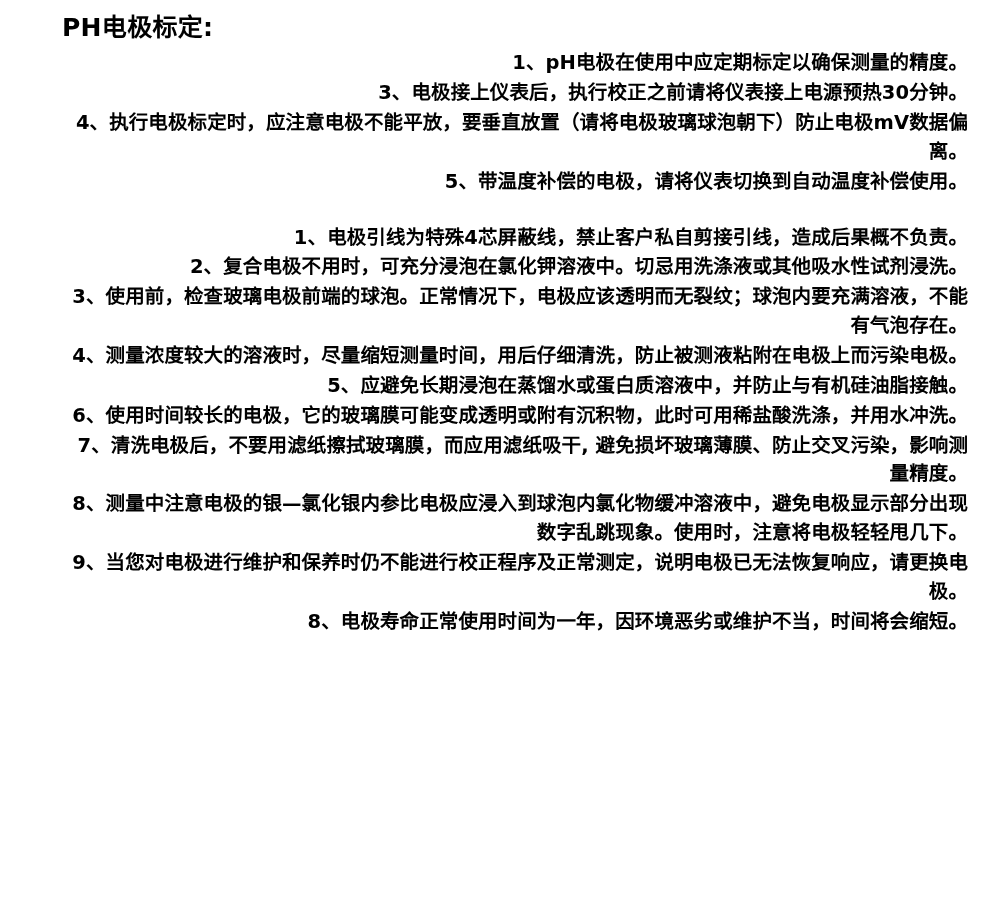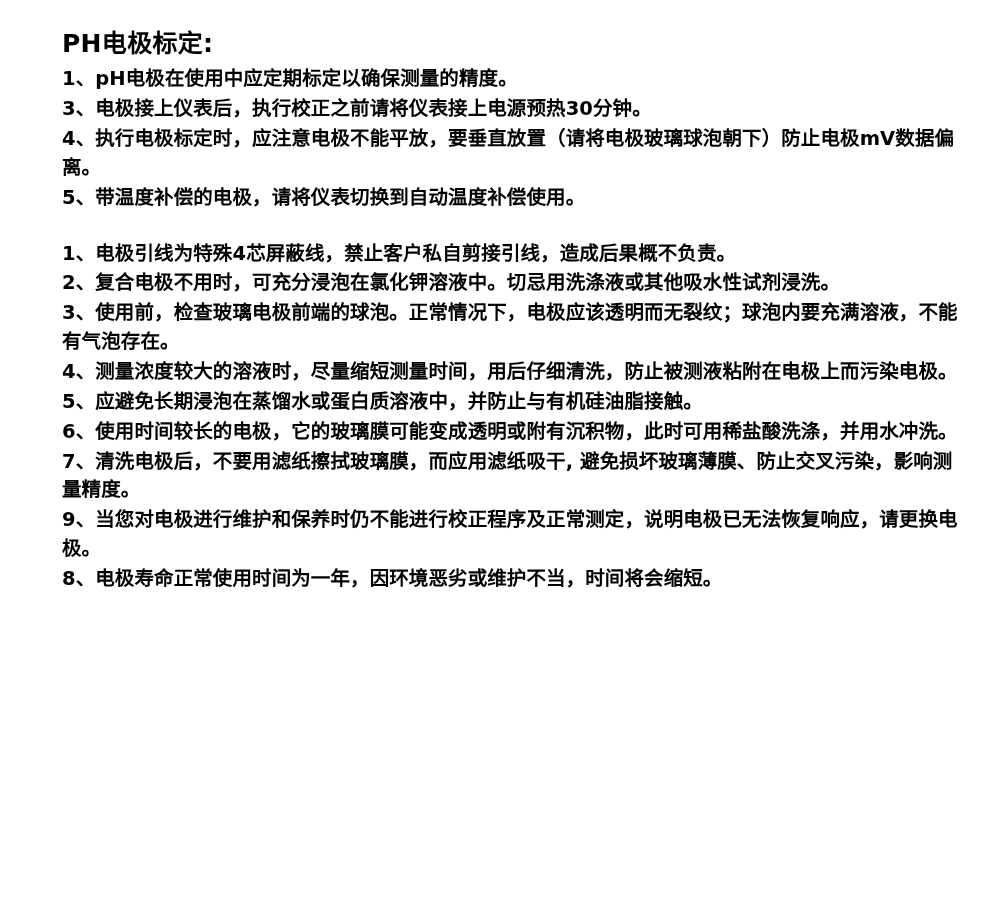--- a/index.html
+++ b/index.html
@@ -11,35 +11,35 @@
     width: 990px;
     height: 922px;
     font-family: "DejaVu Sans", "Liberation Sans", sans-serif;
     color: #000000;
     overflow: hidden;
   }
   .page {
     box-sizing: border-box;
     width: 990px;
     height: 792px;
-    padding: 28px 22px 0 62px;
+    padding: 12px 22px 0 62px;
   }
   .section-heading {
     font-size: 25px;
     font-weight: bold;
     line-height: 1.25;
     margin: 0 0 6px 0;
     letter-spacing: 0.3px;
   }
   .para {
     font-size: 19.5px;
     font-weight: bold;
     line-height: 1.48;
     margin: 0 0 1px 0;
-    text-align: left;
+    text-align: right;
     letter-spacing: 0.1px;
   }
   .spacer {
     height: 26px;
   }
 </style>
 </head>
 <body>
 
 <div class="page">
@@ -55,17 +55,18 @@
   <div class="spacer"></div>
 
   <div class="section">
     <p class="para">1、电极引线为特殊4芯屏蔽线，禁止客户私自剪接引线，造成后果概不负责。</p>
     <p class="para">2、复合电极不用时，可充分浸泡在氯化钾溶液中。切忌用洗涤液或其他吸水性试剂浸洗。</p>
     <p class="para">3、使用前，检查玻璃电极前端的球泡。正常情况下，电极应该透明而无裂纹；球泡内要充满溶液，不能有气泡存在。</p>
     <p class="para">4、测量浓度较大的溶液时，尽量缩短测量时间，用后仔细清洗，防止被测液粘附在电极上而污染电极。</p>
     <p class="para">5、应避免长期浸泡在蒸馏水或蛋白质溶液中，并防止与有机硅油脂接触。</p>
     <p class="para">6、使用时间较长的电极，它的玻璃膜可能变成透明或附有沉积物，此时可用稀盐酸洗涤，并用水冲洗。</p>
     <p class="para">7、清洗电极后，不要用滤纸擦拭玻璃膜，而应用滤纸吸干, 避免损坏玻璃薄膜、防止交叉污染，影响测量精度。</p>
+    <p class="para">8、测量中注意电极的银—氯化银内参比电极应浸入到球泡内氯化物缓冲溶液中，避免电极显示部分出现数字乱跳现象。使用时，注意将电极轻轻甩几下。</p>
     <p class="para">9、当您对电极进行维护和保养时仍不能进行校正程序及正常测定，说明电极已无法恢复响应，请更换电极。</p>
     <p class="para">8、电极寿命正常使用时间为一年，因环境恶劣或维护不当，时间将会缩短。</p>
   </div>
 
 </div>
 
 </body></html>

